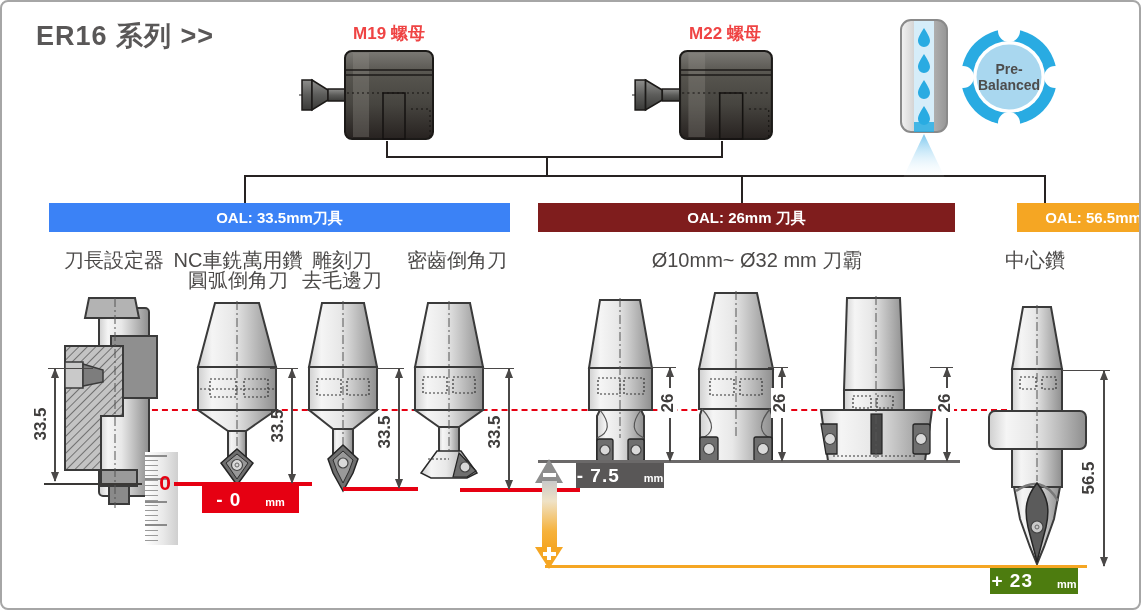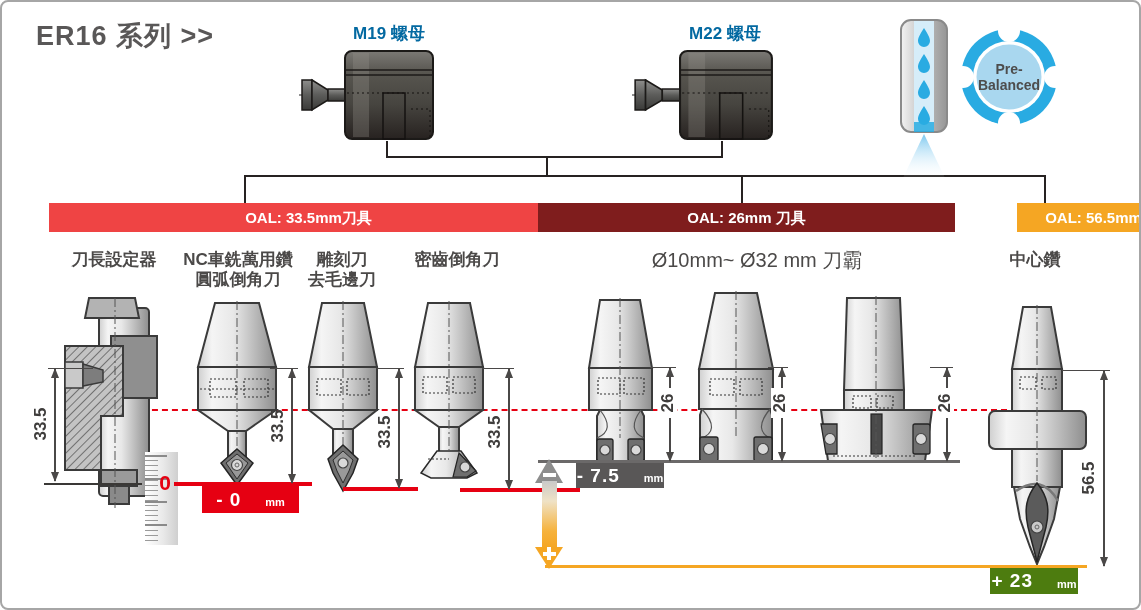--- a/index.html
+++ b/index.html
@@ -1,28 +1,28 @@
 <!DOCTYPE html>
 <html><head>
 <meta charset="utf-8">
 <style>
   html,body{margin:0;padding:0;background:#fff;font-family:"Liberation Sans","DejaVu Sans",sans-serif;}
   .frame{position:relative;width:1137px;height:606px;margin:0;border:2px solid #a6a6a6;border-radius:8px;background:#fff;overflow:hidden;}
   .abs{position:absolute;}
   .title{left:34px;top:16px;font-size:27px;font-weight:700;color:#595757;letter-spacing:1px;z-index:2;}
-  .nut-label{top:20px;width:130px;text-align:center;font-size:17px;font-weight:700;color:#0369a1;z-index:2;}
+  .nut-label{top:20px;width:130px;text-align:center;font-size:17px;font-weight:700;color:#ef4444;z-index:2;}
   
   .tl{background:#262221;z-index:1;}
   
   .bar{top:201px;height:29px;color:#fff;font-size:15px;font-weight:700;text-align:center;line-height:29px;z-index:2;}
-  .bar-red{left:47px;width:461px;background:#ef4444;padding-left:29px;}
+  .bar-red{left:47px;width:461px;background:#3b82f6;}
   .bar-gray{left:536px;width:417px;background:#7f1d1d;}
   .bar-orange{left:1015px;width:153px;background:#f5a623;}
   
-  .glabel{top:248px;text-align:center;font-size:17px;font-weight:700;color:#4b4948;line-height:20px;z-index:2;}
+  .glabel{top:248px;text-align:center;font-size:20px;font-weight:400;color:#4b4948;line-height:20px;z-index:2;}
   .glabel.big{font-size:20px;font-weight:400;}
   
   .gauge{left:100px;top:407px;width:905px;height:0;border-top:2px dashed #e60012;z-index:1;}
   
   .base{z-index:3;}
   .line-dark{background:#3a3836;}
   .line-red{background:#e60012;}
   .line-gray{background:#6b6969;}
   .line-orange{background:#f5a623;}
   

